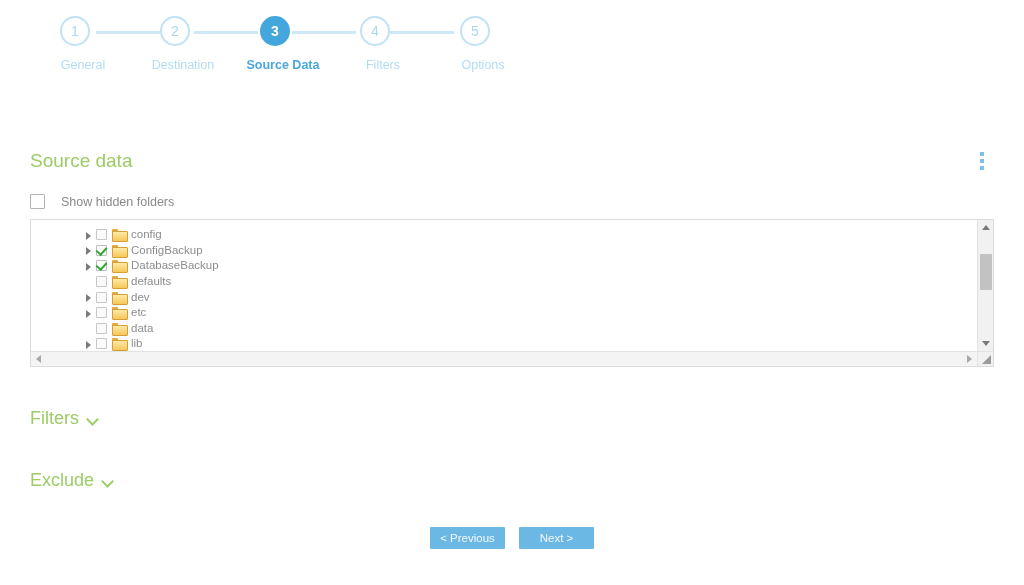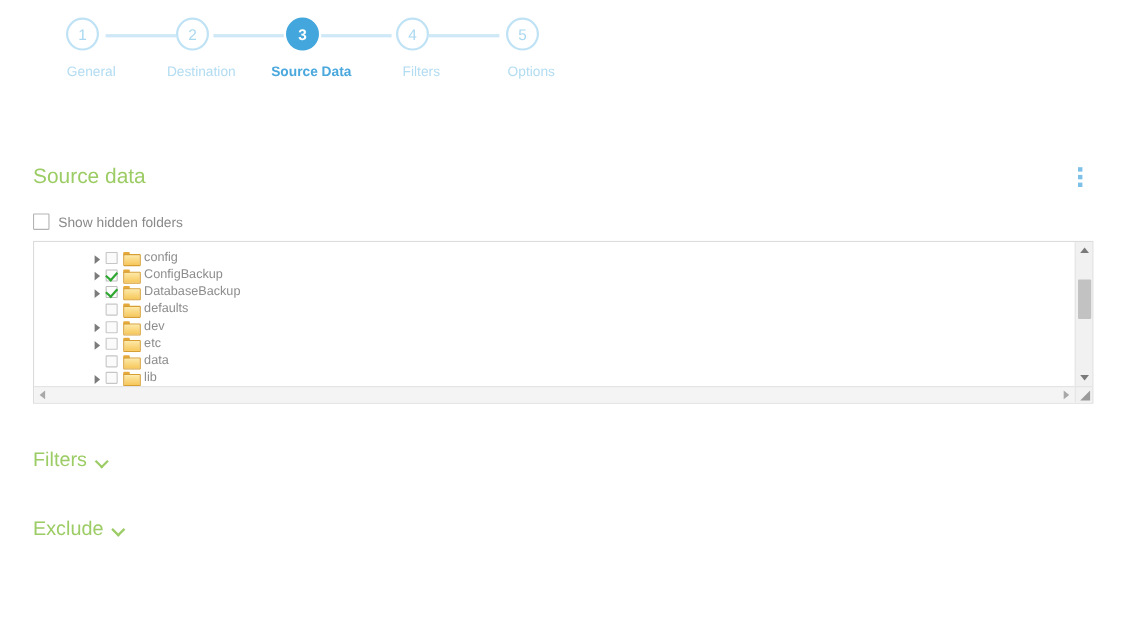--- a/index.html
+++ b/index.html
@@ -96,21 +96,21 @@
   .kebab i {
     display: block;
     width: 4px; height: 4px;
     background: #7dc0e8;
   }
 
   
   .hidden-row {
     display: flex; align-items: center;
     margin-top: 22px;
-    gap: 8px;
+    gap: 16px;
   }
   .cbox {
     width: 15px; height: 15px;
     border: 1px solid #b4b4b4;
     background: #fff;
     border-radius: 1px;
     flex: 0 0 auto;
   }
   .hidden-label {
     font-size: 12.5px;
@@ -463,14 +463,18 @@
   <div class="collapse">
     <span class="ctext">Filters</span>
     <span class="chev"></span>
   </div>
 
   <div class="collapse">
     <span class="ctext">Exclude</span>
     <span class="chev"></span>
   </div>
 
+  <div class="nav">
+    <button>&lt; Previous</button>
+    <button>Next &gt;</button>
+  </div>
 
 </div>
 
 </body></html>

